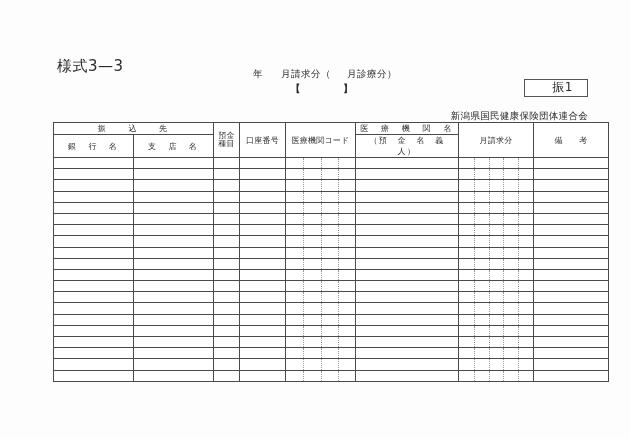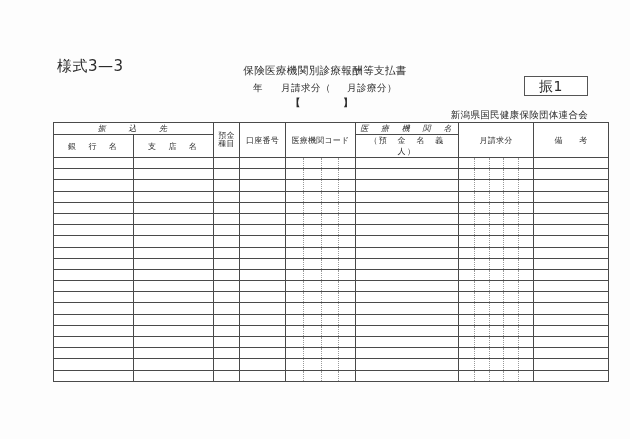--- a/index.html
+++ b/index.html
@@ -68,26 +68,26 @@
   .right-header {
     position: absolute;
     right: 42px;
     top: 76px;
     text-align: right;
   }
   .stamp-box {
     display: inline-block;
     border: 1px solid #555;
     padding: 1px 14px 1px 14px;
-    font-size: 14px;
+    font-size: 12px;
     line-height: 1.15;
     letter-spacing: 0.5px;
     background: #fff;
     min-width: 34px;
-    text-align: left;
+    text-align: right;
   }
   .org-name {
     font-size: 9.5px;
     letter-spacing: 0.3px;
     white-space: nowrap;
     margin-top: 13px;
   }
   .made-line {
     font-size: 9.5px;
     letter-spacing: 0.3px;
@@ -114,21 +114,21 @@
   table.form td {
     border: 1px solid #4a4a4a;
     padding: 0;
     font-weight: normal;
     font-size: 8px;
     text-align: center;
     vertical-align: middle;
     color: #2b2b2b;
     background: #fff;
   }
-  th.h-top { height: 11px; letter-spacing: 2.2px; font-style: italic; }
+  th.h-top { height: 11px; letter-spacing: 2.2px; }
   th.h-bot { height: 11px; letter-spacing: 2.2px; }
   th.h-span2 { height: 22px; }
   th.tight { letter-spacing: 0.2px; }
   th.two-line {
     line-height: 1.05;
     font-size: 7.5px;
     letter-spacing: 0.2px;
     font-family: Liberation Serif, serif;
   }
   th.two-line span { display: block; }
@@ -161,21 +161,20 @@
   .amt-cell i:nth-child(4) { left: 80%; }
 </style>
 </head>
 <body>
 
 <div class="page">
 
   <div class="form-code">様式3—3</div>
 
   <div class="title-block">
-    <div class="doc-title">保険医療機関別診療報酬等支払書</div>
     <div class="period-line">
       <span>年</span>
       <span class="sp-a"></span>
       <span>月請求分（</span>
       <span class="sp-b"></span>
       <span>月診療分）</span>
     </div>
     <div class="bracket-line">
       <span>【</span>
       <span class="gap"></span>

